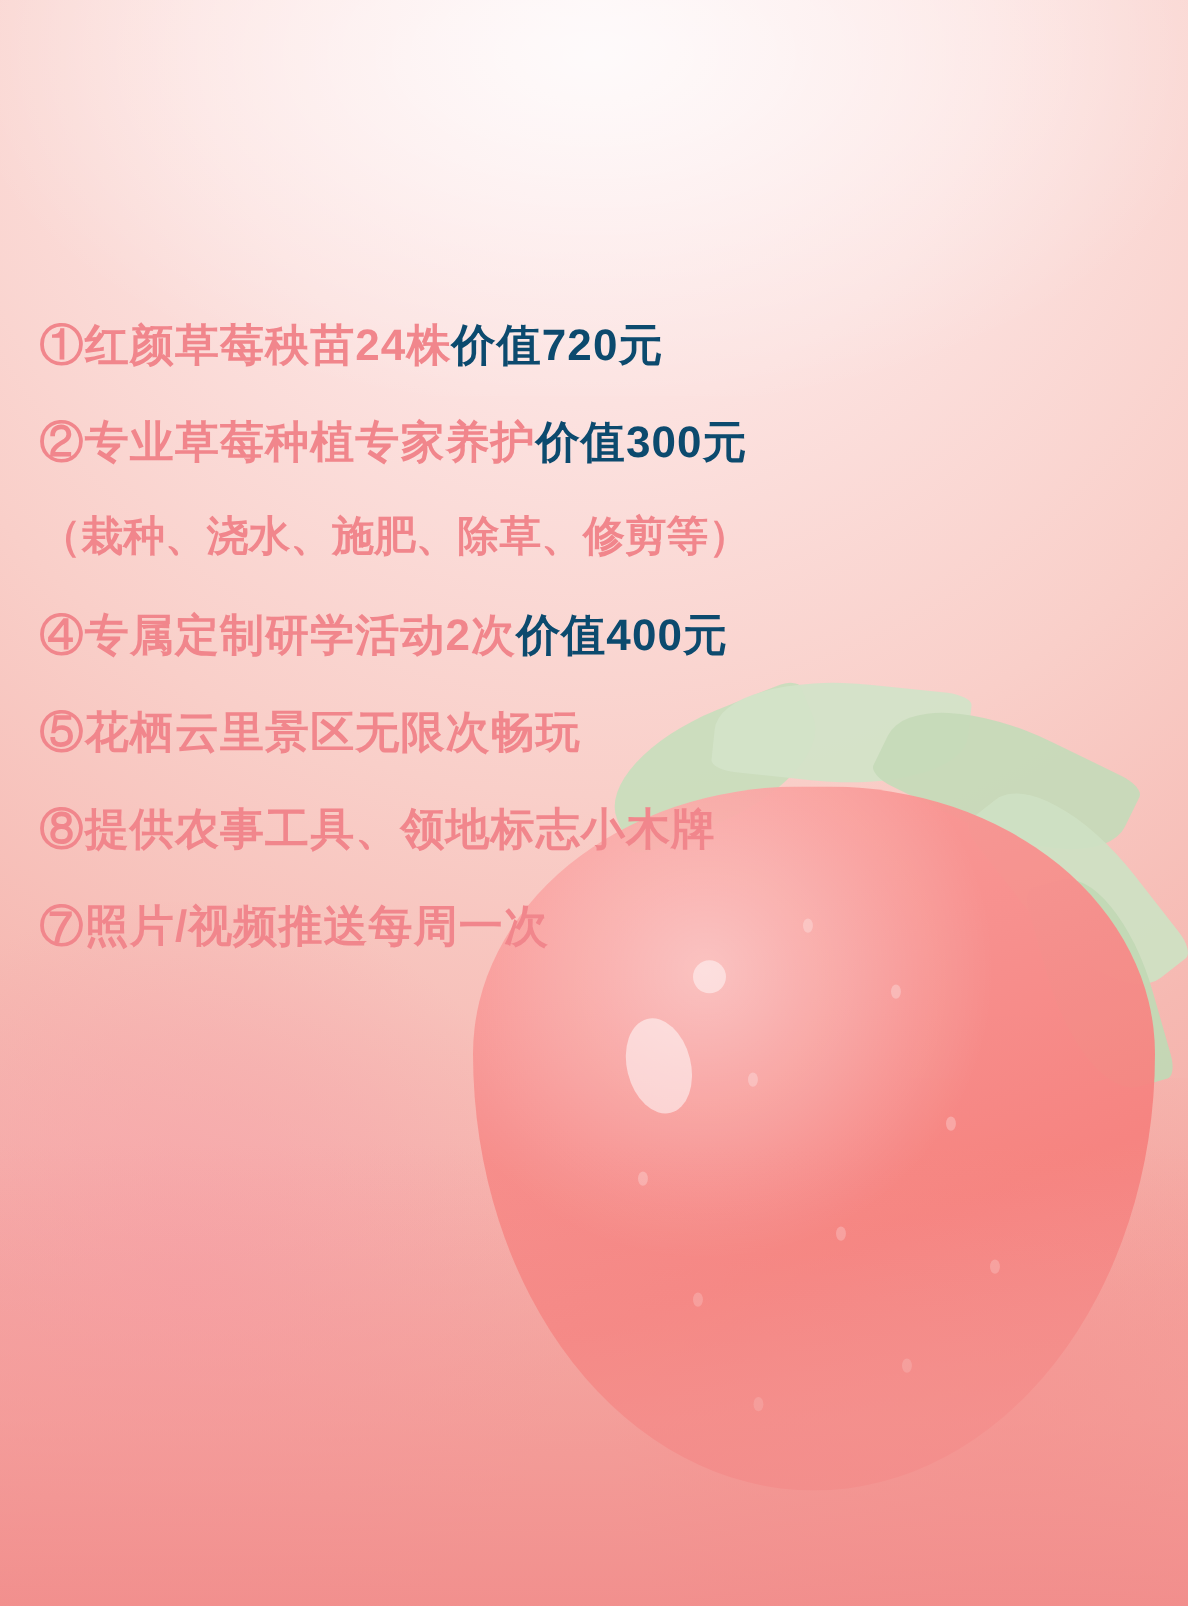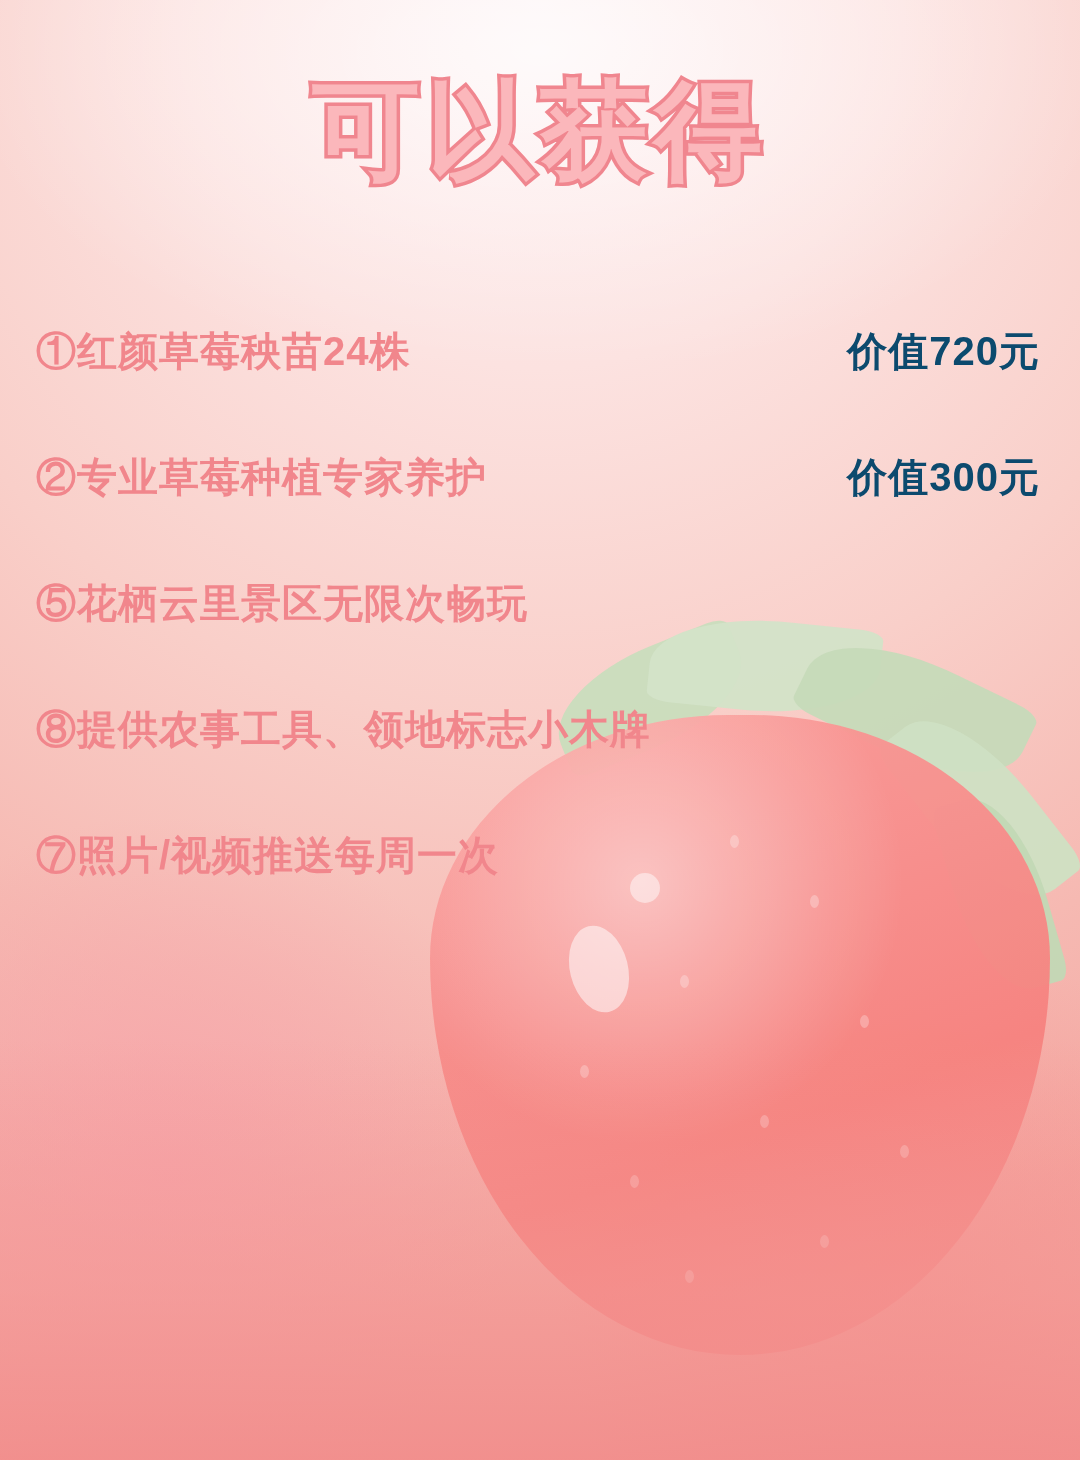--- a/index.html
+++ b/index.html
@@ -144,23 +144,21 @@
   
   .list {
     position: absolute;
     left: 36px;
     right: 36px;
     top: 286px;
   }
   .row {
     display: flex;
     align-items: baseline;
-    justify-content: space-between;
     height: 88px;
-    margin-top: 38px;
   }
   .row .label {
     font-size: 40px;
     font-weight: bold;
     color: #f1868c;
     letter-spacing: 1px;
     white-space: nowrap;
   }
   .row .price {
     font-size: 40px;
@@ -202,36 +200,43 @@
       <div class="seed" style="left:200px; top:460px;"></div>
       <div class="seed" style="left:470px; top:430px;"></div>
       <div class="seed" style="left:150px; top:350px;"></div>
       <div class="seed" style="left:390px; top:520px;"></div>
       <div class="seed" style="left:255px; top:555px;"></div>
     </div>
   </div>
 
   <div class="bg-bottom-wash"></div>
 
-  <div class="title">可以获得</div>
 
   <div class="list">
 
     <div class="row">
       <div class="label">①红颜草莓秧苗24株</div>
       <div class="price">价值720元</div>
     </div>
 
     <div class="row">
       <div class="label">②专业草莓种植专家养护</div>
       <div class="price">价值300元</div>
     </div>
 
-
-
+    <div class="row note">
+      <div class="label">（栽种、浇水、施肥、除草、修剪等）</div>
+      <div class="price"></div>
+    </div>
+
+
+    <div class="row">
+      <div class="label">④专属定制研学活动2次</div>
+      <div class="price">价值400元</div>
+    </div>
 
     <div class="row">
       <div class="label">⑤花栖云里景区无限次畅玩</div>
       <div class="price"></div>
     </div>
 
 
 
     <div class="row">
       <div class="label">⑧提供农事工具、领地标志小木牌</div>

